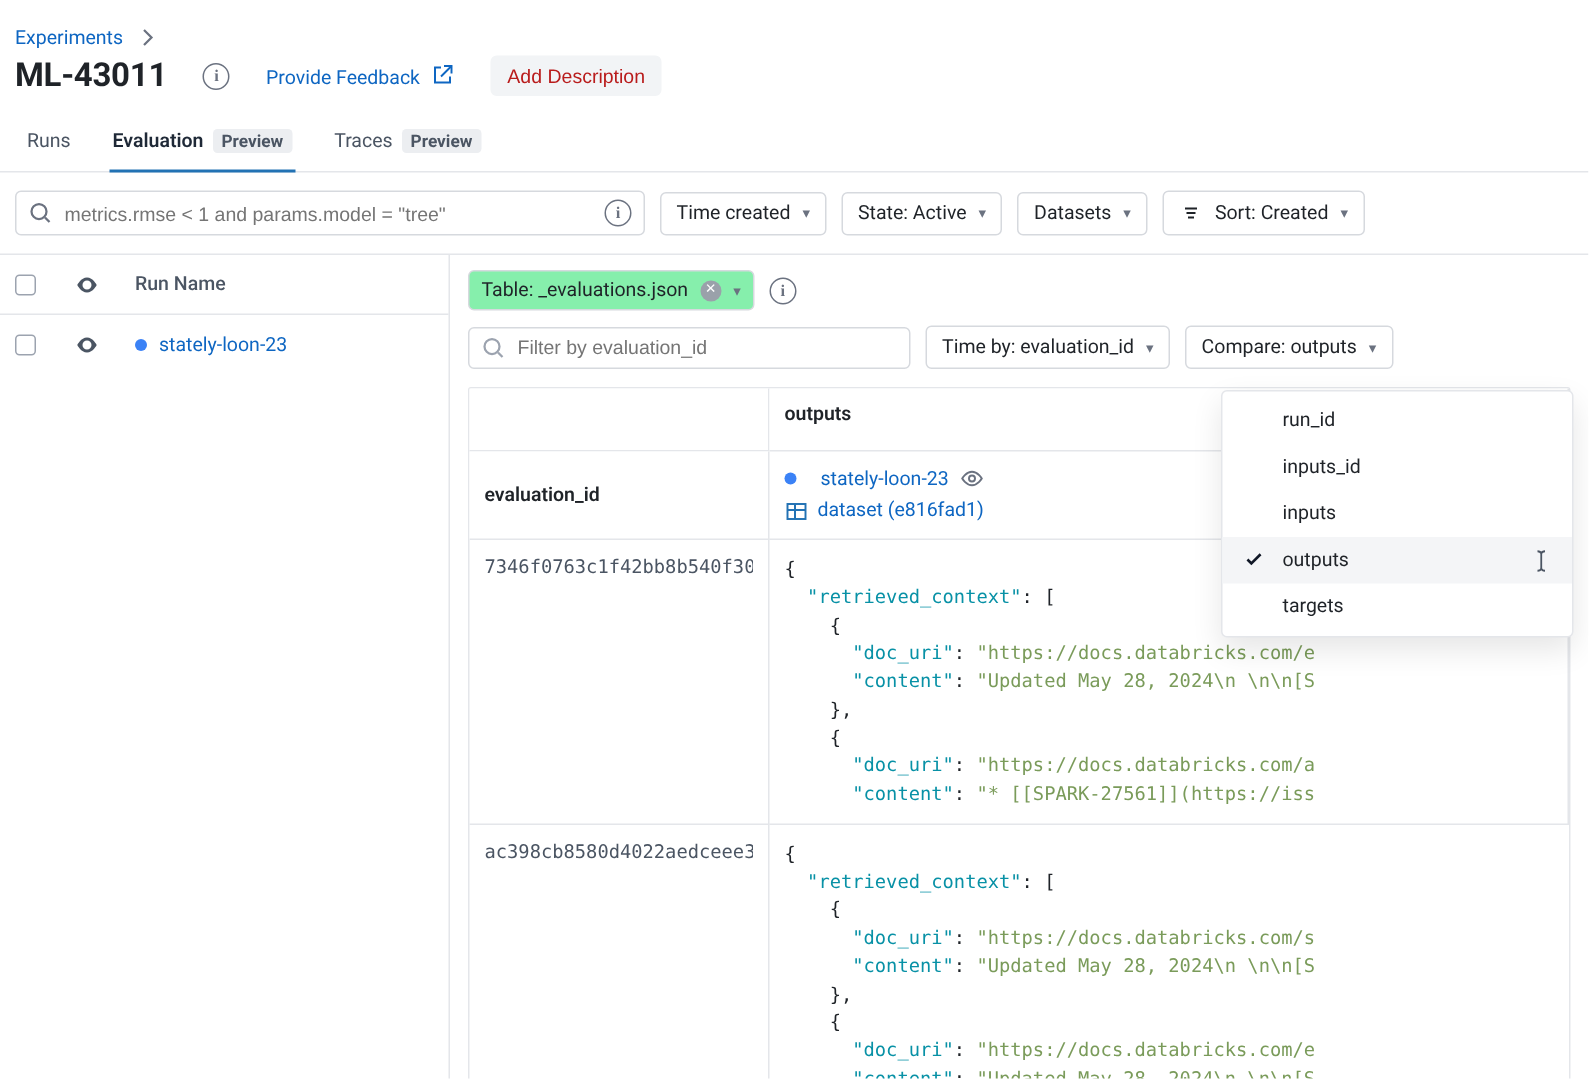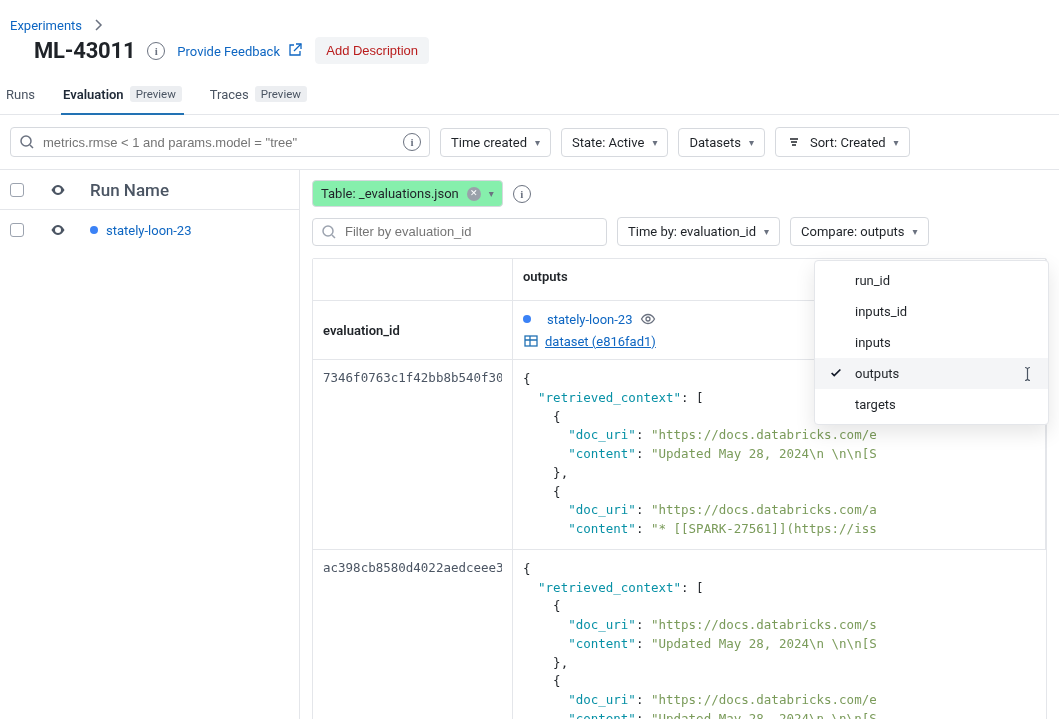--- a/index.html
+++ b/index.html
@@ -9,33 +9,33 @@
     color: #1f2328;
     background: #fff;
     width: 1059px;
     height: 719px;
     overflow: hidden;
     position: relative;
   }
   .link { color: #0e66c2; cursor: pointer; }
   .breadcrumb { display: flex; align-items: center; gap: 8px; padding: 17px 10px 4px; font-size: 13px; }
   .breadcrumb .sep { color: #6b7280; }
-  .titlebar { display: flex; align-items: center; gap: 12px; padding: 0 10px 12px; margin-left: 24px; }
+  .titlebar { display: flex; align-items: center; gap: 24px; padding: 0 10px 12px; }
   .page-title { font-size: 22px; font-weight: 700; letter-spacing: -0.2px; }
   .icon-circle { width: 18px; height: 18px; border: 1.5px solid #6b7280; border-radius: 50%; display: inline-flex; align-items: center; justify-content: center; font-size: 11px; color: #6b7280; font-weight: 600; font-family: Georgia, serif; }
   .btn-ghost {
     background: #f2f4f6; border: 1px solid #f2f4f6; border-radius: 4px;
     padding: 5px 10px; font-size: 13px; color: #b91c1c; cursor: pointer;
   }
   .ext-icon { margin-left: 4px; }
-  .tabs { display: flex; gap: 24px; border-bottom: 1px solid #e4e6ea; padding: 0 4px; text-align: right; }
+  .tabs { display: flex; gap: 24px; border-bottom: 1px solid #e4e6ea; padding: 0 16px; text-align: right; }
   .tab { padding: 10px 2px 12px; font-size: 13px; color: #4b5563; cursor: pointer; display: flex; align-items: center; gap: 6px; position: relative; }
   .tab.active { color: #1f2937; font-weight: 600; }
   .tab.active::after { content: ""; position: absolute; left: 0; right: 0; bottom: -1px; height: 2px; background: #2272b4; }
-  .badge { background: #eceef1; border-radius: 3px; padding: 1px 6px; font-size: 11.5px; color: #4b5563; font-weight: 400; }
+  .badge { background: #eceef1; border-radius: 3px; padding: 1px 6px; font-size: 11.5px; color: #4b5563; font-weight: 700; }
   .filterbar { display: flex; gap: 10px; padding: 12px 10px; align-items: center; }
   .searchbox {
     flex: 0 0 420px; border: 1px solid #d6d9de; border-radius: 4px;
     display: flex; align-items: center; padding: 5px 8px; gap: 8px; color: #6b7280;
     position: relative;
   }
   .searchbox input { border: none; outline: none; flex: 1; font-size: 13px; color: #1f2328; background: transparent; }
   .searchbox .righticon { margin-left: auto; }
   .dropdown-btn {
     border: 1px solid #d6d9de; border-radius: 4px; background: #fff;
@@ -46,21 +46,21 @@
   .split {
     display: flex; border-top: 1px solid #e4e6ea; height: calc(719px - 158px);
   }
   .left-pane {
     width: 300px; border-right: 1px solid #e4e6ea; display: flex; flex-direction: column;
   }
   .lp-head, .lp-row {
     display: grid; grid-template-columns: 40px 40px 1fr; align-items: center;
     padding: 0 10px; min-height: 40px;
   }
-  .lp-head { border-bottom: 1px solid #e4e6ea; color: #4b5563; font-size: 17px; font-weight: 500; }
+  .lp-head { border-bottom: 1px solid #e4e6ea; color: #4b5563; font-size: 13px; font-weight: 500; }
   .eye { width: 16px; height: 16px; color: #6b7280; }
   .cb { width: 14px; height: 14px; border: 1.3px solid #9ca3af; border-radius: 3px; background: #fff; }
   .dot { width: 8px; height: 8px; border-radius: 50%; background: #3b82f6; display: inline-block; margin-right: 8px; }
   .run-name { color: #0e66c2; font-size: 13px; cursor: pointer; display: inline-flex; align-items: center; }
 
   .right-pane { flex: 1; padding: 10px 12px 0; overflow: hidden; position: relative; }
   .rp-top { display: flex; align-items: center; gap: 10px; margin-bottom: 10px; }
   .table-pill {
     border: 1px solid #d6d9de; border-radius: 4px; padding: 5px 8px;
     display: inline-flex; align-items: center; gap: 8px; background: #86efac;
@@ -75,21 +75,21 @@
 
   .grid {
     border: 1px solid #e4e6ea; border-radius: 2px; width: 100%;
     display: grid; grid-template-columns: 200px 1fr;
   }
   .cell { border-right: 1px solid #e4e6ea; border-bottom: 1px solid #e4e6ea; padding: 10px 10px; overflow: hidden; }
   .cell:last-child { border-right: none; }
   .hdr { background: #fff; font-weight: 600; font-size: 13px; }
   .hdr.left-hdr { display:flex; align-items:center; }
   .outcell .runline { display: flex; align-items: center; gap: 8px; margin-bottom: 6px; }
-  .outcell .dsline { display: flex; align-items: center; gap: 6px; color: #0e66c2; font-size: 13px; text-decoration: underline; }
+  .outcell .dsline { display: flex; gap: 6px; color: #0e66c2; font-size: 13px; }
   .ds-icon { color: #2272b4; }
   .eye-out { color: #6b7280; }
   .code {
     font-family: "SFMono-Regular", Menlo, Consolas, monospace;
     font-size: 12.5px; line-height: 1.5; white-space: pre; overflow: hidden;
     color: #1f2328;
   }
   .k-key { color: #0891a6; } .k-str { color: #7a9b5a; }
   .evalid {
     font-family: "SFMono-Regular", Menlo, Consolas, monospace;

